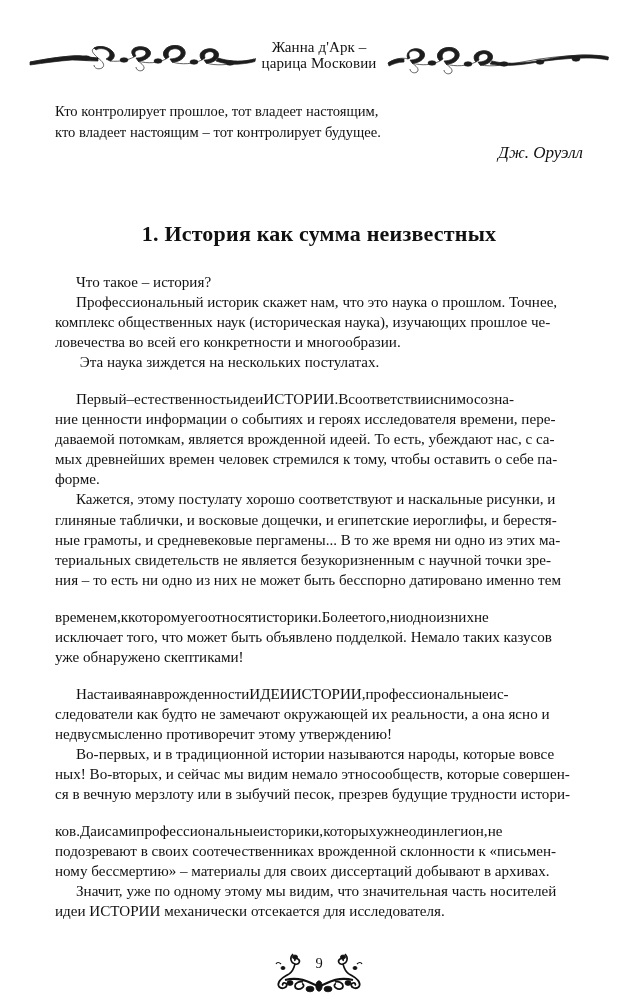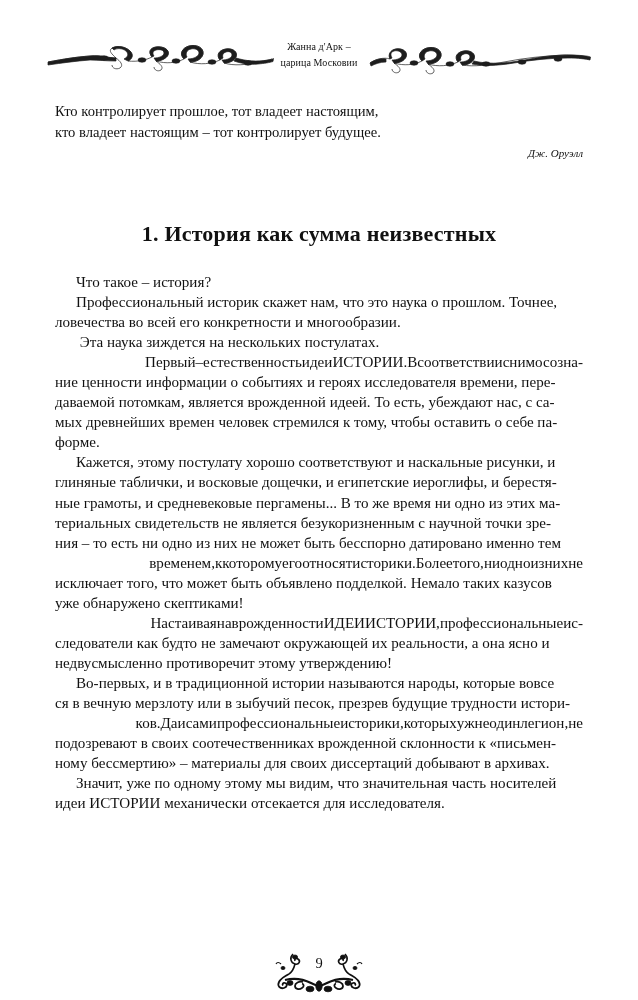--- a/index.html
+++ b/index.html
@@ -37,21 +37,21 @@
     flex: 0 0 auto;
     width: 228px;
     height: 38px;
     opacity: 0.95;
   }
   .head-orn.left { margin-right: 6px; }
   .head-orn.right { margin-left: 6px; }
   .head-title {
     flex: 0 0 auto;
     text-align: center;
-    font-size: 10px;
+    font-size: 15px;
     line-height: 16.5px;
     letter-spacing: 0.1px;
     white-space: nowrap;
     padding-bottom: 2px;
   }
   .head-title .l1 { display: block; }
   .head-title .l2 { display: block; }
 
   
   .epigraph {
@@ -64,21 +64,21 @@
     line-height: 21px;
   }
   .epigraph .eline { display: block; }
   .epigraph-author {
     position: absolute;
     top: 143px;
     left: 55px;
     width: 528px;
     text-align: right;
     font-style: italic;
-    font-size: 11px;
+    font-size: 17px;
     line-height: 20px;
     padding-right: 4px;
   }
 
   
   .chapter-title {
     position: absolute;
     top: 206px;
     left: 55px;
     width: 528px;
@@ -101,21 +101,22 @@
     margin: 0;
     text-align: justify;
     text-justify: inter-word;
   }
   .para .ln {
     display: block;
     white-space: nowrap;
   }
   .para .ln.just {
     display: flex;
-    justify-content: flex-end;
+    justify-content: flex-start;
+    margin-top: 17px;
   }
   .para .ln.just > span { white-space: pre; }
   .indent { display: inline-block; width: 21px; }
 
   
   .folio {
     position: absolute;
     top: 955px;
     left: 0;
     width: 638px;
@@ -186,20 +187,21 @@
   <div class="epigraph-author">Дж. Оруэлл</div>
 
   <h1 class="chapter-title">1. История как сумма неизвестных</h1>
 
   <div class="body-text">
       <p class="para">
         <span class="ln"><span class="indent"></span>Что такое – история?</span>
       </p>
       <p class="para">
         <span class="ln"><span class="indent"></span>Профессиональный историк скажет нам, что это наука о прошлом. Точнее,</span>
+        <span class="ln">комплекс общественных наук (историческая наука), изучающих прошлое че-</span>
         <span class="ln">ловечества во всей его конкретности и многообразии.</span>
       </p>
       <p class="para">
         <span class="ln"><span class="indent"></span> Эта наука зиждется на нескольких постулатах.</span>
       </p>
       <p class="para">
         <span class="ln just">
           <span><span class="indent"></span>Первый</span>
           <span>–</span>
           <span>естественность</span>
@@ -248,20 +250,21 @@
           <span>ИДЕИ</span>
           <span>ИСТОРИИ,</span>
           <span>профессиональные</span>
           <span>ис-</span>
         </span>
         <span class="ln">следователи как будто не замечают окружающей их реальности, а она ясно и</span>
         <span class="ln">недвусмысленно противоречит этому утверждению!</span>
       </p>
       <p class="para">
         <span class="ln"><span class="indent"></span>Во-первых, и в традиционной истории называются народы, которые вовсе</span>
+        <span class="ln">ных! Во-вторых, и сейчас мы видим немало этносообществ, которые совершен-</span>
         <span class="ln">ся в вечную мерзлоту или в зыбучий песок, презрев будущие трудности истори-</span>
         <span class="ln just">
           <span>ков.</span>
           <span>Да</span>
           <span>и</span>
           <span>сами</span>
           <span>профессиональные</span>
           <span>историки,</span>
           <span>которых</span>
           <span>уж</span>

